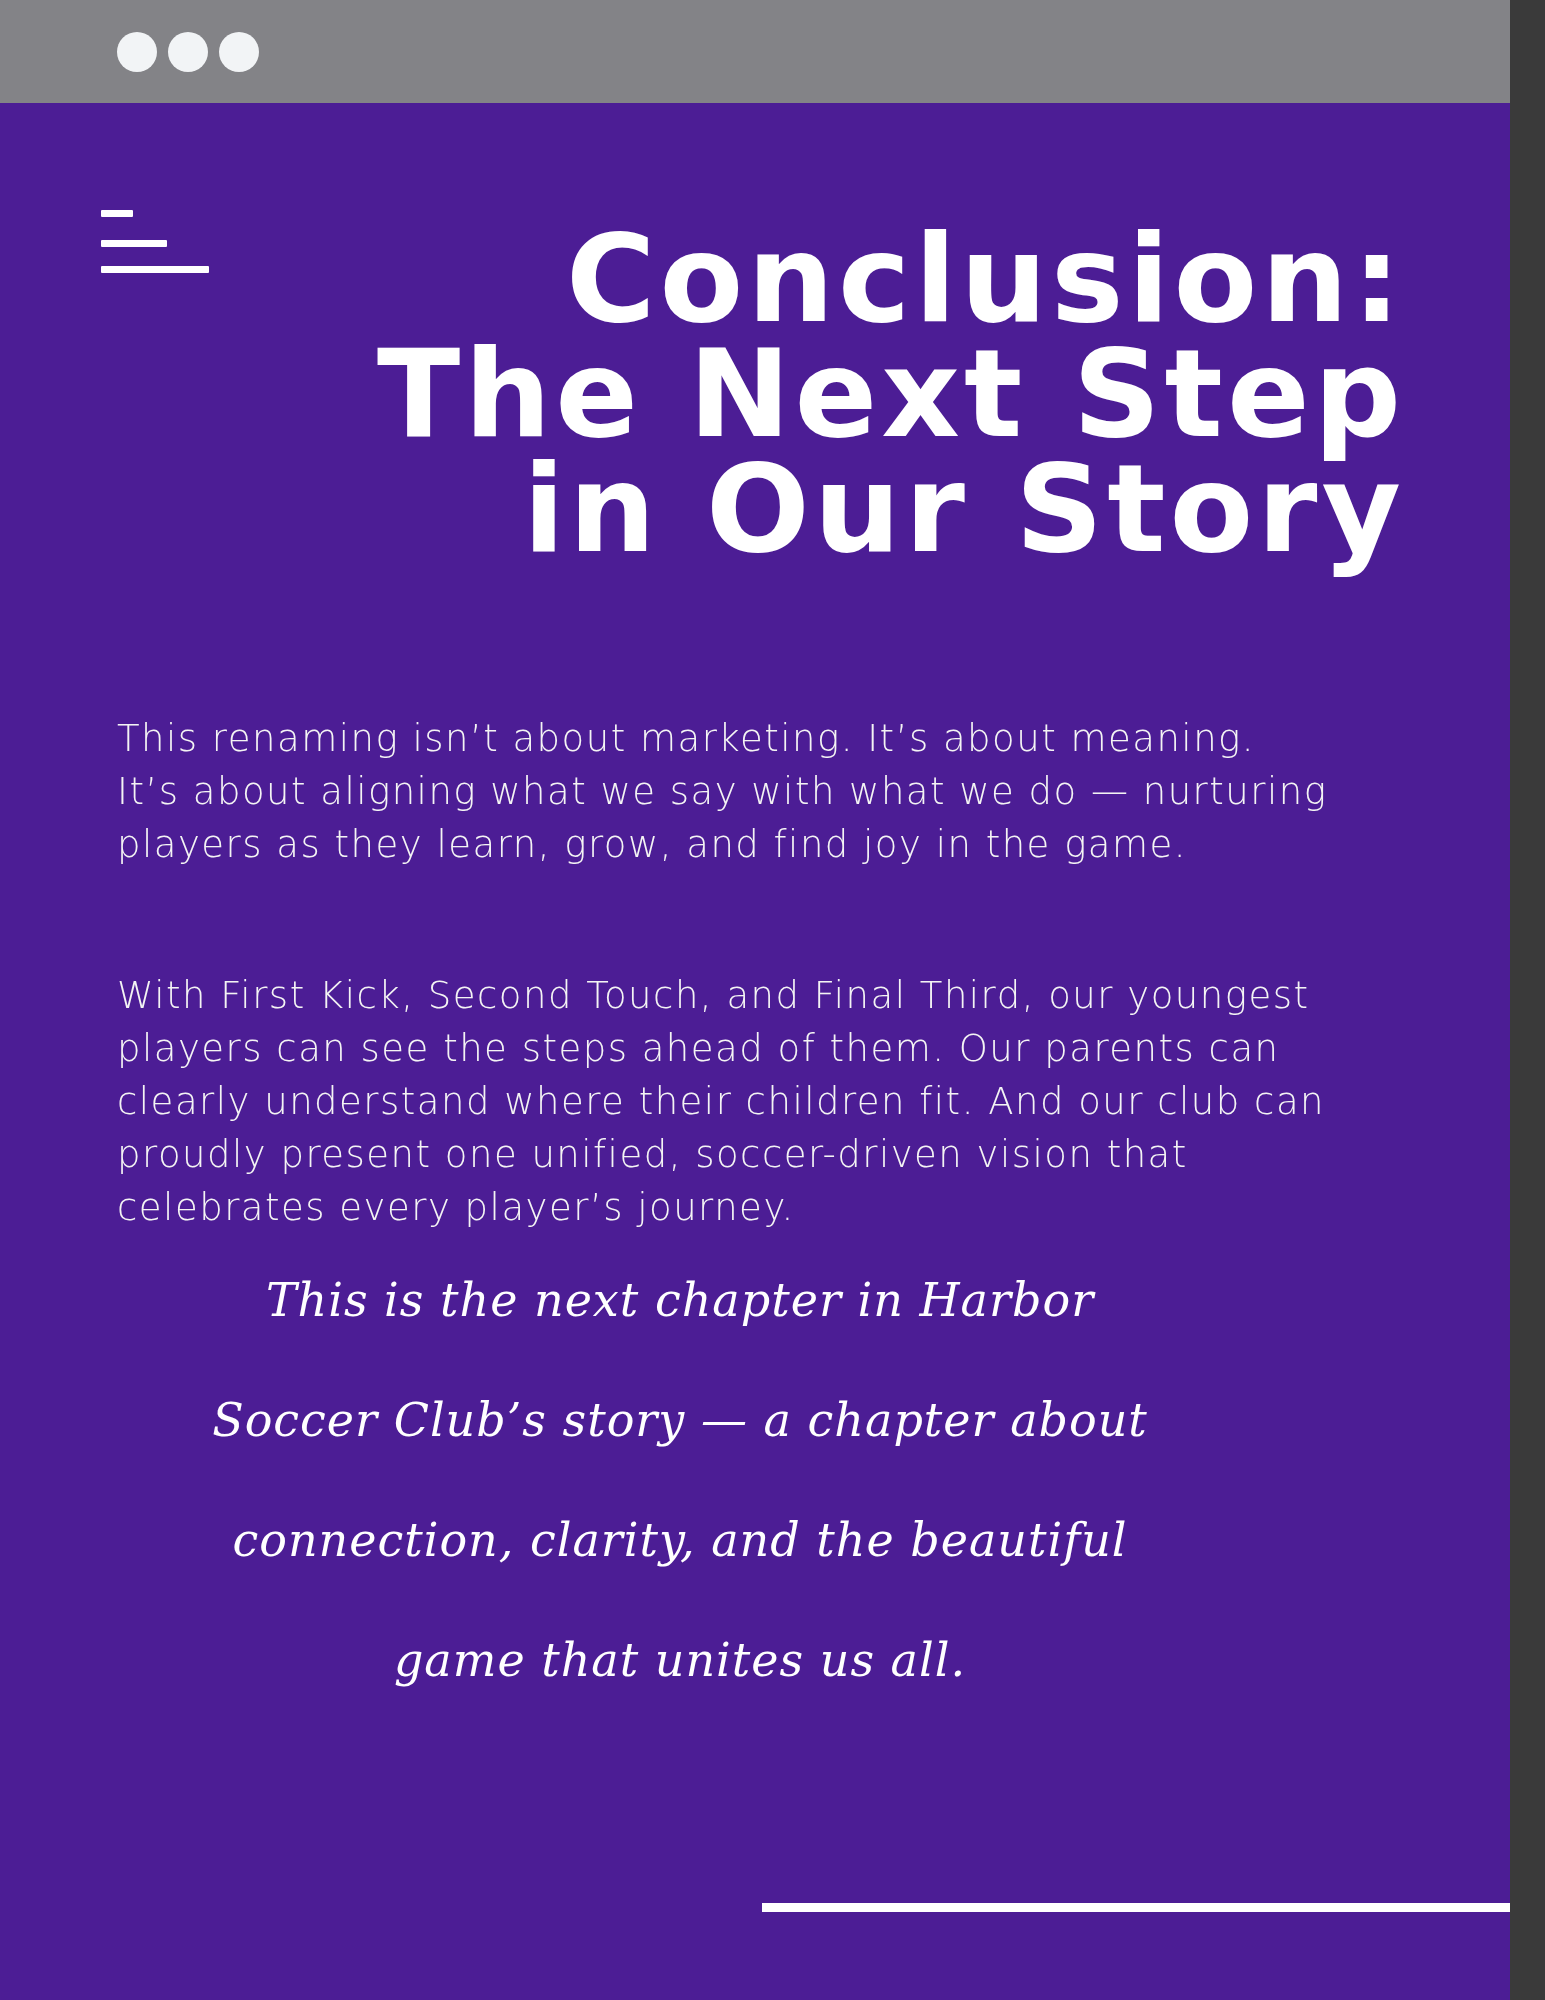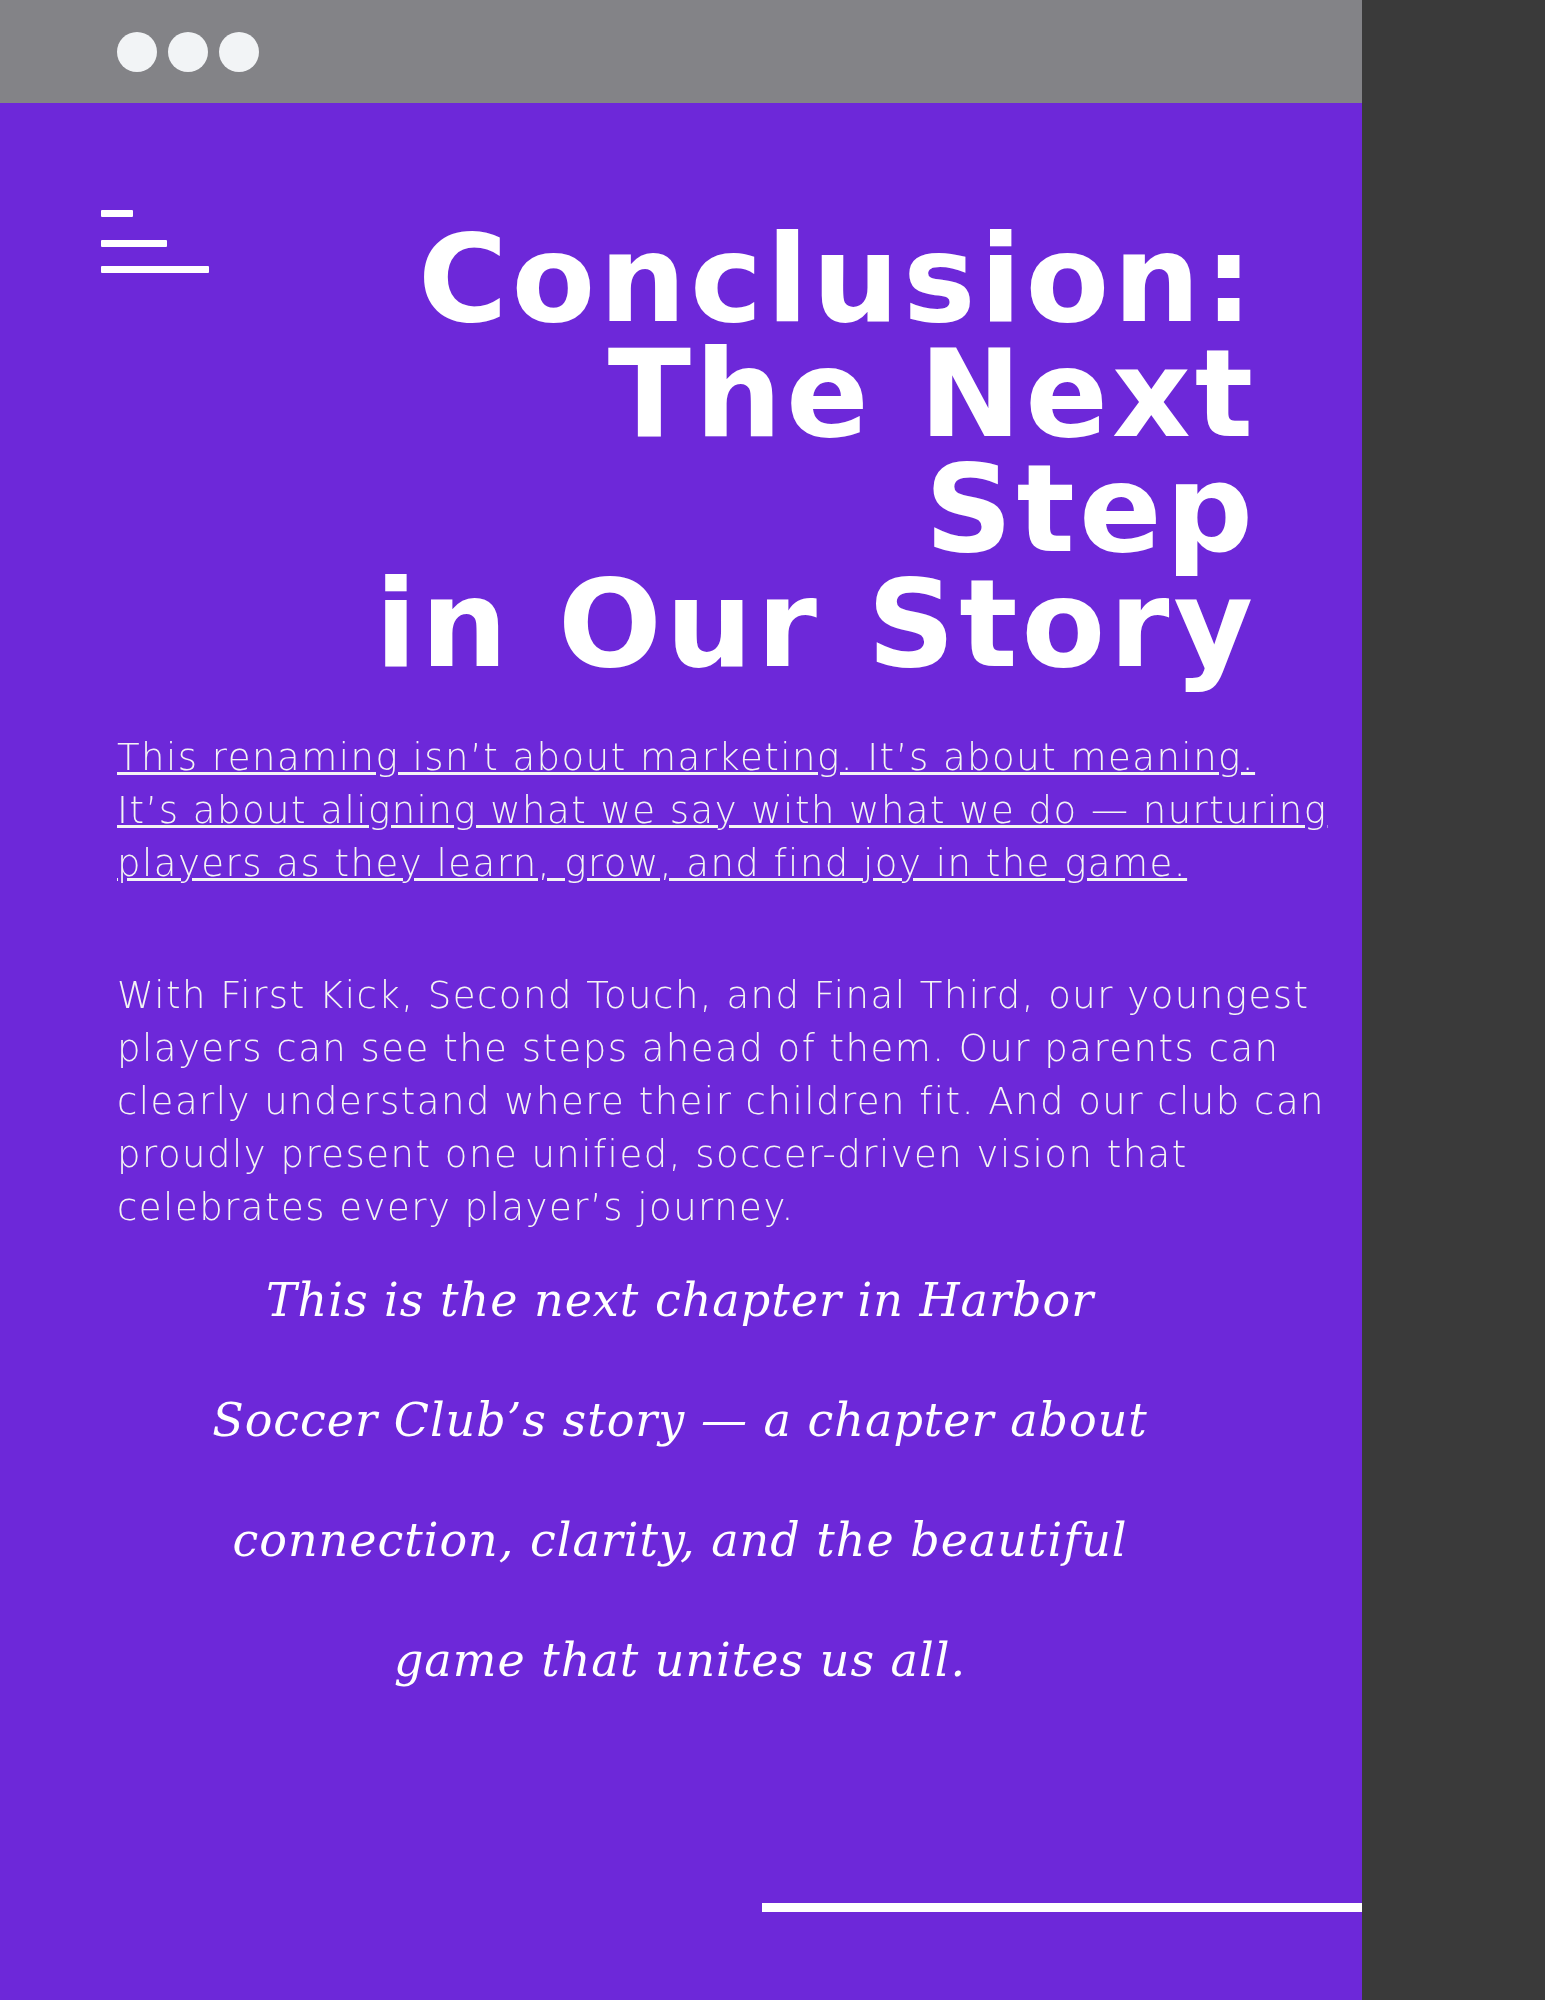--- a/index.html
+++ b/index.html
@@ -1,20 +1,20 @@
 <!DOCTYPE html>
 <html><head>
 <meta charset="utf-8">
 <style>
   html, body { margin: 0; padding: 0; background: #3a3a3a; }
   .page {
     position: relative;
-    width: 1362px;
+    width: 1510px;
     height: 2000px;
-    background: #6d28d9;
+    background: #4c1d95;
     overflow: hidden;
     font-family: "DejaVu Sans", "Liberation Sans", sans-serif;
   }
   .top-bar {
     position: absolute;
     top: 0; left: 0;
     width: 100%;
     height: 103px;
     background: #838387;
   }
@@ -61,21 +61,21 @@
     position: absolute;
     left: 117px;
     width: 1290px;
     color: #F4F4F4;
     font-weight: 300;
     font-size: 37px;
     line-height: 53px;
     letter-spacing: 1.5px;
     white-space: pre-line;
   }
-  .para-1 { top: 694px; text-decoration: underline; }
+  .para-1 { top: 675px; }
   .para-2 { top: 932px; }
   .quote {
     position: absolute;
     top: 1240px;
     left: 55px;
     width: 1250px;
     text-align: center;
     color: #FFFFFF;
     font-family: "DejaVu Serif", "Liberation Serif", serif;
     font-style: italic;

